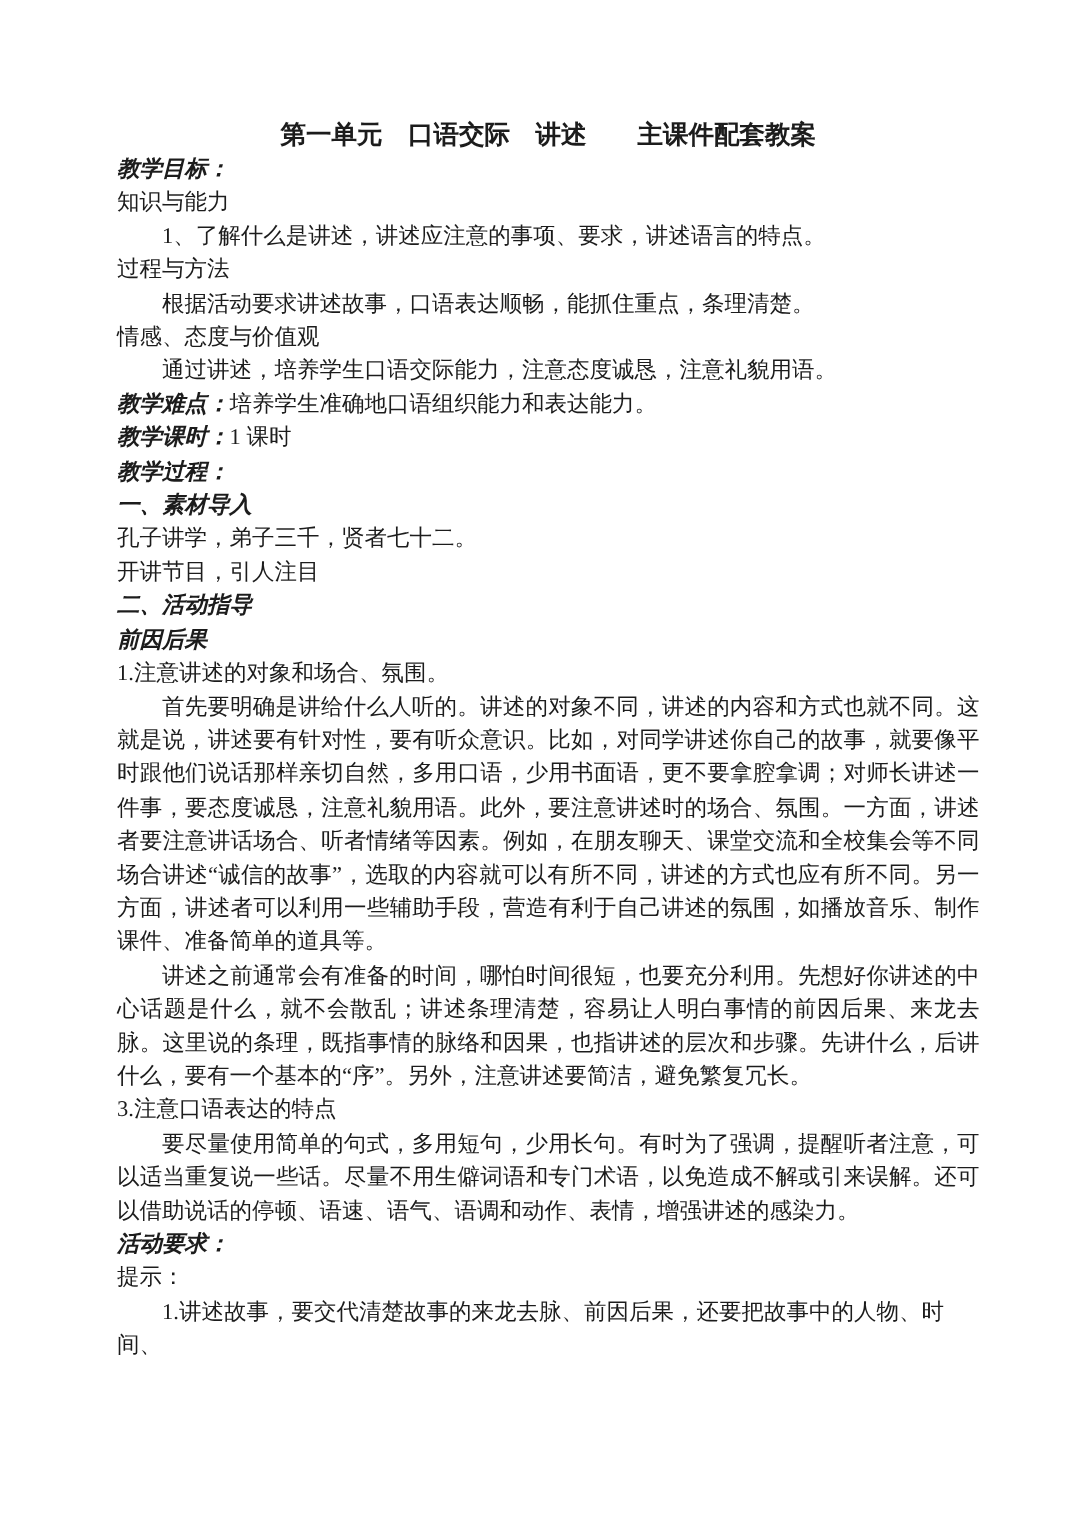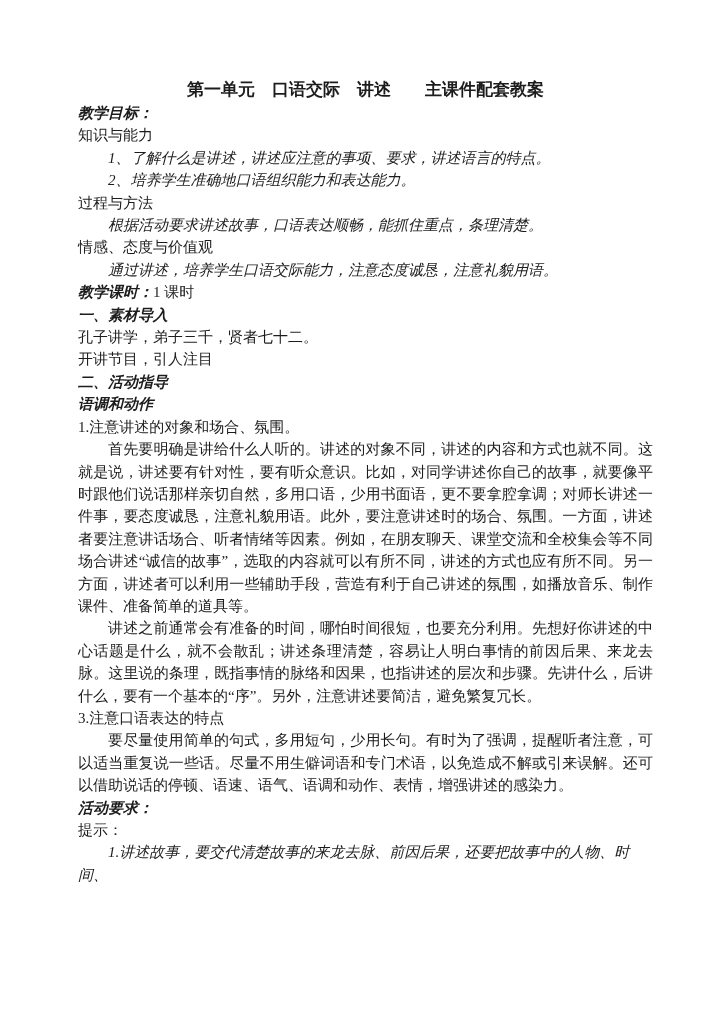--- a/index.html
+++ b/index.html
@@ -26,56 +26,57 @@
   }
   .title {
     margin: 0;
     font-size: 17px;
     font-weight: bold;
     text-align: center;
     line-height: 24px;
     white-space: pre;
   }
   .bold { font-weight: bold; font-style: italic; }
-  .ind2 { text-indent: 2em; font-style: italic; }
+  .ind2 { text-indent: 2em; }
   .half-ind { padding-left: 7px; }
   .para {
     text-indent: 2em;
     text-align: justify;
   }
 </style>
 </head>
 <body>
 
 <div class="page">
 
   <h1 class="title">第一单元　口语交际　讲述　　主课件配套教案</h1>
 
   <p class="bold">教学目标：</p>
   <p>知识与能力</p>
   <p class="ind2">1、了解什么是讲述，讲述应注意的事项、要求，讲述语言的特点。</p>
-  <p class="ind2">2、培养学生准确地口语组织能力和表达能力。</p>
 
   <p>过程与方法</p>
   <p class="ind2">根据活动要求讲述故事，口语表达顺畅，能抓住重点，条理清楚。</p>
 
   <p>情感、态度与价值观</p>
   <p class="ind2">通过讲述，培养学生口语交际能力，注意态度诚恳，注意礼貌用语。</p>
 
 
+  <p><span class="bold">教学难点：</span><span>培养学生准确地口语组织能力和表达能力。</span></p>
 
   <p><span class="bold">教学课时：</span><span>1 课时</span></p>
 
+  <p class="bold">教学过程：</p>
 
   <p class="bold">一、素材导入</p>
   <p>孔子讲学，弟子三千，贤者七十二。</p>
   <p>开讲节目，引人注目</p>
 
   <p class="bold">二、活动指导</p>
-  <p class="bold half-ind">语调和动作</p>
+  <p class="bold half-ind">前因后果</p>
 
   <p>1.注意讲述的对象和场合、氛围。</p>
   <p class="para">首先要明确是讲给什么人听的。讲述的对象不同，讲述的内容和方式也就不同。这就是说，讲述要有针对性，要有听众意识。比如，对同学讲述你自己的故事，就要像平时跟他们说话那样亲切自然，多用口语，少用书面语，更不要拿腔拿调；对师长讲述一件事，要态度诚恳，注意礼貌用语。此外，要注意讲述时的场合、氛围。一方面，讲述者要注意讲话场合、听者情绪等因素。例如，在朋友聊天、课堂交流和全校集会等不同场合讲述“诚信的故事”，选取的内容就可以有所不同，讲述的方式也应有所不同。另一方面，讲述者可以利用一些辅助手段，营造有利于自己讲述的氛围，如播放音乐、制作课件、准备简单的道具等。</p>
 
   <p class="para">讲述之前通常会有准备的时间，哪怕时间很短，也要充分利用。先想好你讲述的中心话题是什么，就不会散乱；讲述条理清楚，容易让人明白事情的前因后果、来龙去脉。这里说的条理，既指事情的脉络和因果，也指讲述的层次和步骤。先讲什么，后讲什么，要有一个基本的“序”。另外，注意讲述要简洁，避免繁复冗长。</p>
 
   <p>3.注意口语表达的特点</p>
   <p class="para">要尽量使用简单的句式，多用短句，少用长句。有时为了强调，提醒听者注意，可以适当重复说一些话。尽量不用生僻词语和专门术语，以免造成不解或引来误解。还可以借助说话的停顿、语速、语气、语调和动作、表情，增强讲述的感染力。</p>
 
   <p class="bold">活动要求：</p>

